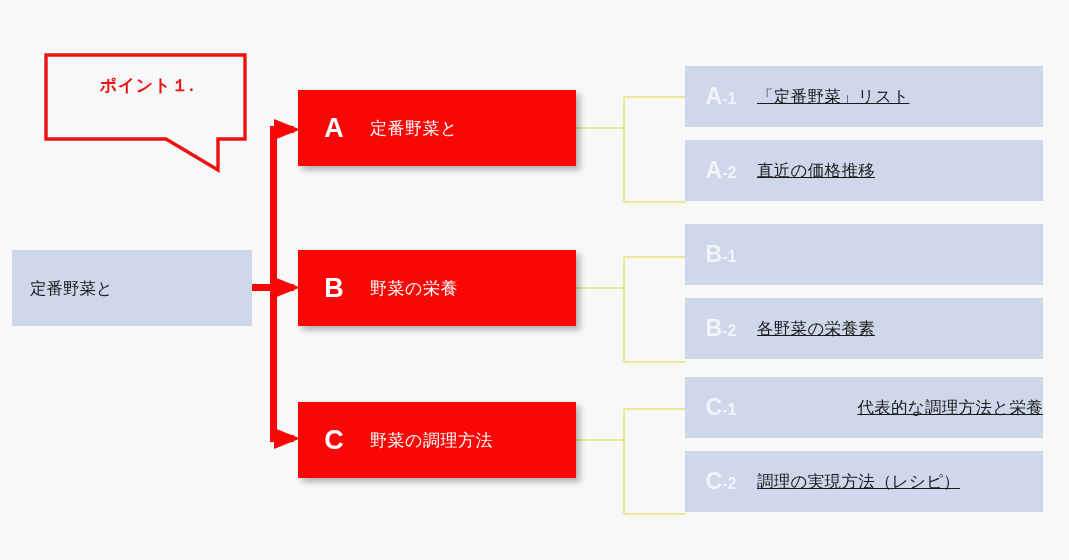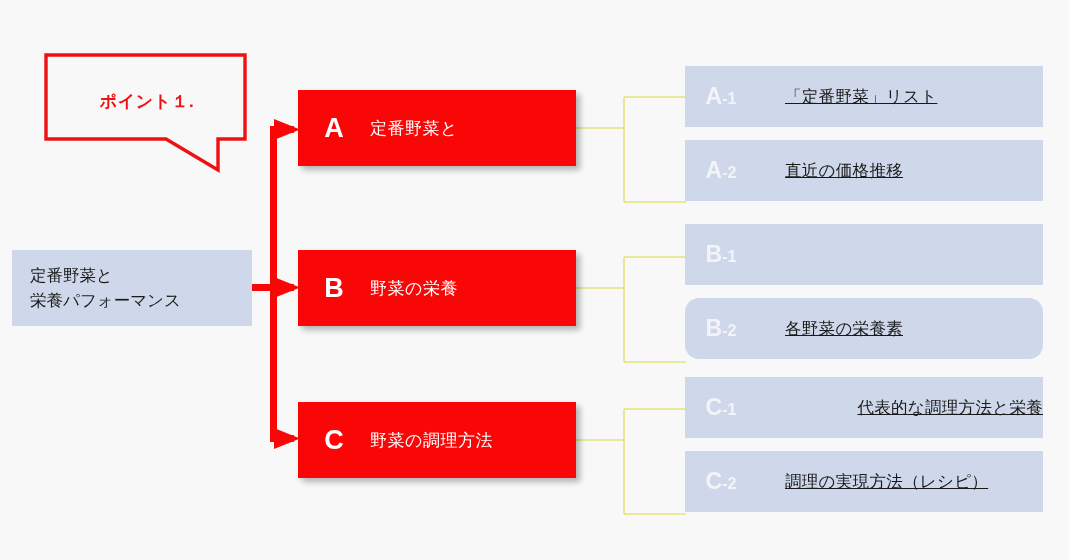--- a/index.html
+++ b/index.html
@@ -21,21 +21,21 @@
     position: absolute;
     left: 44px;
     top: 52px;
     width: 206px;
     height: 122px;
   }
   .callout svg { display: block; }
   .callout-label {
     position: absolute;
     left: 0;
-    top: 38px;
+    top: 22px;
     width: 206px;
     text-align: center;
     color: #ee1111;
     font-size: 17px;
     font-weight: bold;
     letter-spacing: 0.5px;
     pointer-events: none;
   }
 
   
@@ -104,21 +104,20 @@
   
   .sub-box {
     position: absolute;
     left: 685px;
     width: 358px;
     height: 61px;
     background: #cfd8ea;
     display: flex;
     align-items: center;
     color: #1a1a1a;
-    gap: 28px;
   }
   .sub-code {
     width: 72px;
     flex: 0 0 auto;
     text-align: center;
     color: #f2f4f9;
     font-weight: bold;
     font-size: 23px;
     line-height: 1;
     white-space: nowrap;
@@ -140,21 +139,20 @@
 
   <div class="callout">
     <svg width="206" height="122" viewBox="0 0 206 122" xmlns="http://www.w3.org/2000/svg">
       <path d="M2,3 L201,3 L201,87 L174,87 L174,118 L122,87 L2,87 Z" fill="none" stroke="#ee1111" stroke-width="3.4" stroke-linejoin="miter"></path>
     </svg>
     <div class="callout-label">ポイント１.</div>
   </div>
 
   <div class="source-box">
     <span>定番野菜と</span>
-    <span>栄養パフォーマンス</span>
   </div>
 
   <div class="arrow-layer">
     <svg width="1069" height="560" xmlns="http://www.w3.org/2000/svg">
       <g>
 
         <rect x="252" y="284" width="36" height="7" fill="#fb0606"></rect>
 
         <rect x="270" y="126" width="7" height="316" fill="#fb0606"></rect>
 
@@ -217,21 +215,21 @@
     </div>
     <div class="sub-label">直近の価格推移</div>
   </div>
 
   <div class="sub-box" style="top:224px;">
     <div class="sub-code">
       <span>B</span><span class="sub-num">-1</span>
     </div>
   </div>
 
-  <div class="sub-box" style="top:298px;border-radius:14px;">
+  <div class="sub-box" style="top:298px;">
     <div class="sub-code">
       <span>B</span><span class="sub-num">-2</span>
     </div>
     <div class="sub-label">各野菜の栄養素</div>
   </div>
 
   <div class="sub-box" style="top:377px;justify-content:space-between;">
     <div class="sub-code">
       <span>C</span><span class="sub-num">-1</span>
     </div>

